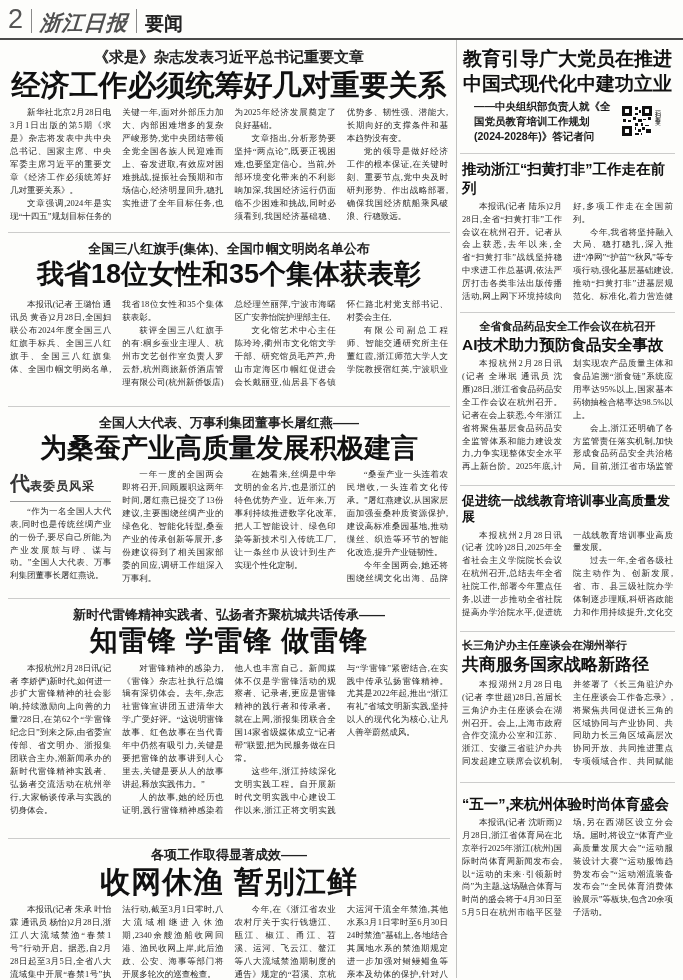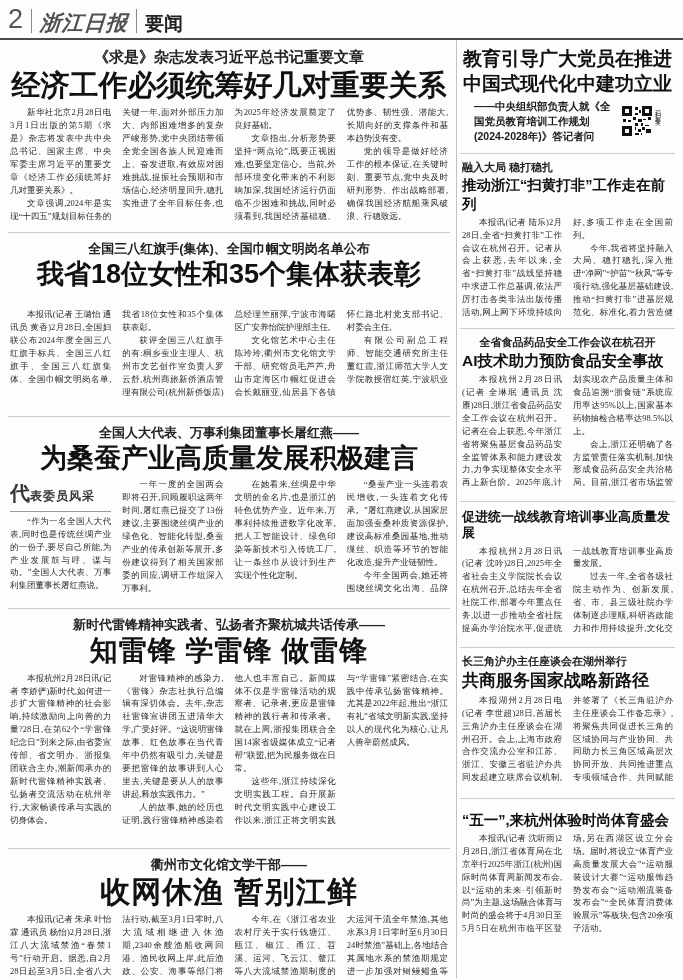--- a/index.html
+++ b/index.html
@@ -25,21 +25,21 @@
   .art:last-child { border-bottom:none; }
 
   .kicker { text-align:center; font-weight:bold; color:#222; }
   .k15 { font-size:15px; margin:3px 0 2px; }
   .k13 { font-size:13px; margin:2px 0 1px;text-align:center; }
   .k11 { font-size:11px; margin:1px 0 1px; text-align:left; }
   .k11c { font-size:11px; margin:1px 0 1px; text-align:center; }
 
   .hl { text-align:center; font-weight:bold; color:#111; line-height:1.15; letter-spacing:0; }
   .hl-a { font-size:29px; margin:1px 0 4px; }
-  .hl-b { font-size:27px; margin:1px 0 18px; }
+  .hl-b { font-size:27px; margin:1px 0 8px; }
   .hl-c { font-size:27px; margin:1px 0 4px; }
   .hl-d { font-size:28px; margin:1px 0 4px; letter-spacing:1px; }
   .hl-e { font-size:30px; margin:1px 0 4px; letter-spacing:1px; }
 
   .rhl { font-weight:bold; color:#111; line-height:1.25; text-align:left; }
   .rhl-1 { font-size:19px; text-align:center; line-height:1.3; margin:2px 0 3px; }
   .rhl-2 { font-size:14.5px; margin:1px 0 3px; }
   .rhl-3 { font-size:15.5px; margin:1px 0 3px; }
   .rhl-4 { font-size:13px; margin:2px 0 3px; }
   .rhl-5 { font-size:17px; margin:1px 0 3px; }
@@ -127,21 +127,21 @@
         <h1 class="hl hl-d">知雷锋 学雷锋 做雷锋</h1>
         <div class="body cols4 hD">
           <p>本报杭州2月28日讯(记者 李娇俨)新时代,如何进一步扩大雷锋精神的社会影响,持续激励向上向善的力量?28日,在第62个“学雷锋纪念日”到来之际,由省委宣传部、省文明办、浙报集团联合主办,潮新闻承办的新时代雷锋精神实践者、弘扬者交流活动在杭州举行,大家畅谈传承与实践的切身体会。</p>
           <p>对雷锋精神的感染力,《雷锋》杂志社执行总编辑有深切体会。去年,杂志社雷锋宣讲团五进清华大学,广受好评。“这说明雷锋故事、红色故事在当代青年中仍然有吸引力,关键是要把雷锋的故事讲到人心里去,关键是要从人的故事讲起,释放实践伟力。”</p>
           <p>人的故事,她的经历也证明,践行雷锋精神感染着他人也丰富自己。新闻媒体不仅是学雷锋活动的观察者、记录者,更应是雷锋精神的践行者和传承者。就在上周,浙报集团联合全国14家省级媒体成立“记者帮”联盟,把为民服务做在日常。</p>
           <p>这些年,浙江持续深化文明实践工程。自开展新时代文明实践中心建设工作以来,浙江正将文明实践与“学雷锋”紧密结合,在实践中传承弘扬雷锋精神。尤其是2022年起,推出“浙江有礼”省域文明新实践,坚持以人的现代化为核心,让凡人善举蔚然成风。</p>
         </div>
       </section>
 
       <section class="art">
-        <div class="kicker k13">衢州市文化馆文学干部——</div>
+        <div class="kicker k13">各项工作取得显著成效——</div>
         <h1 class="hl hl-e">收网休渔 暂别江鲜</h1>
         <div class="body cols4 hE">
           <p>本报讯(记者 朱承 叶怡霖 通讯员 杨怡)2月28日,浙江八大流域禁渔“春禁1号”行动开启。据悉,自2月28日起至3月5日,全省八大流域集中开展“春禁1号”执法行动,截至3月1日零时,八大流域相继进入休渔期,2340余艘渔船收网回港、渔民收网上岸,此后渔政、公安、海事等部门将开展多轮次的巡查检查。</p>
           <p>今年,在《浙江省农业农村厅关于实行钱塘江、瓯江、椒江、甬江、苕溪、运河、飞云江、鳌江等八大流域禁渔期制度的通告》规定的“苕溪、京杭大运河干流全年禁渔,其他水系3月1日零时至6月30日24时禁渔”基础上,各地结合其属地水系的禁渔期规定进一步加强对鲥鳗鲻鱼等亲本及幼体的保护,针对八大水系之外的溪流,今年也加大了统一禁渔的力度。</p>
 
         </div>
       </section>
 
     </div>
 
@@ -180,21 +180,20 @@
                   <rect x="9" y="19" width="3" height="1"></rect>
                   <rect x="13" y="19" width="1" height="1"></rect>
               </g>
             </svg>
             <span class="qr-cap">扫一扫 看全文</span>
           </div>
         </div>
       </section>
 
       <section class="art">
-        <div class="kicker k11">融入大局 稳打稳扎</div>
         <h2 class="rhl rhl-2">推动浙江“扫黄打非”工作走在前列</h2>
         <div class="body cols2 h2a">
           <p>本报讯(记者 陆乐)2月28日,全省“扫黄打非”工作会议在杭州召开。记者从会上获悉,去年以来,全省“扫黄打非”战线坚持稳中求进工作总基调,依法严厉打击各类非法出版传播活动,网上网下环境持续向好,多项工作走在全国前列。</p>
           <p>今年,我省将坚持融入大局、稳打稳扎,深入推进“净网”“护苗”“秋风”等专项行动,强化基层基础建设,推动“扫黄打非”进基层规范化、标准化,着力营造健康清朗的文化环境,推动浙江“扫黄打非”工作继续走在前列。</p>
         </div>
       </section>
 
       <section class="art">
         <div class="kicker k11c">全省食品药品安全工作会议在杭召开</div>
         <h2 class="rhl rhl-3">AI技术助力预防食品安全事故</h2>

